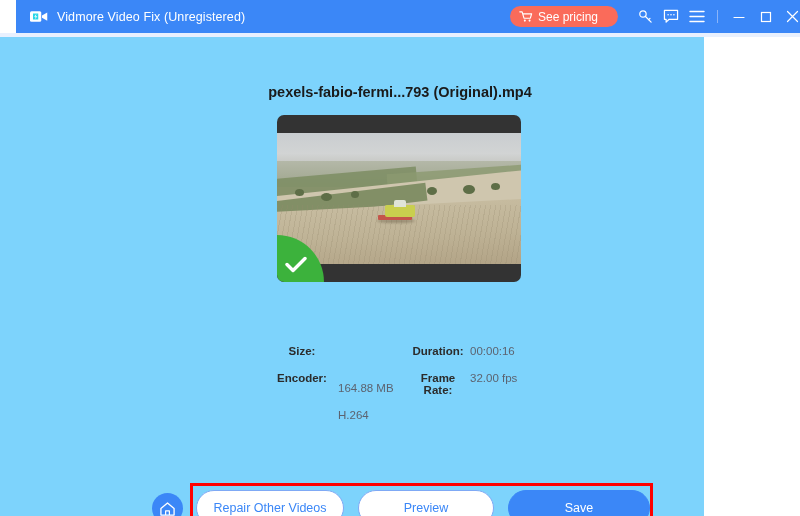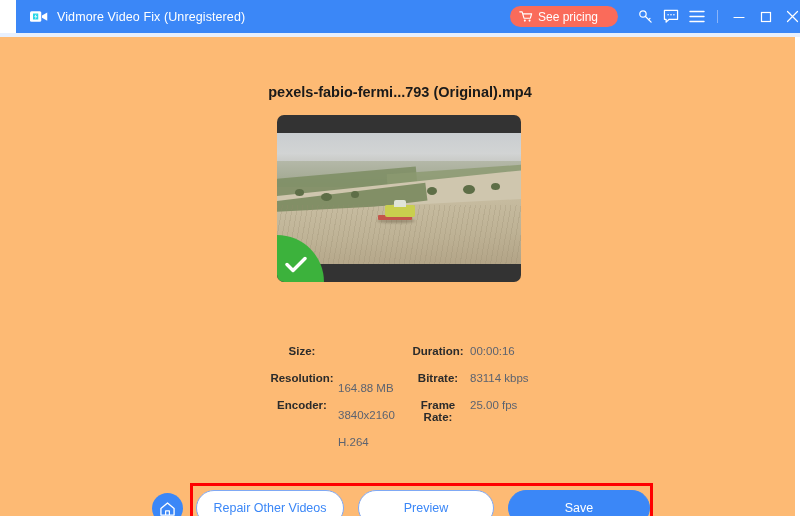--- a/index.html
+++ b/index.html
@@ -87,22 +87,22 @@
     align-items: center;
     justify-content: center;
     cursor: pointer;
   }
   .tb-win:last-child { margin-right: 10px; }
 
   
   .content {
     position: absolute;
     left: 0; top: 37px;
-    width: 795px; height: 479px;
-    background: #fdba74;
+    width: 704px; height: 479px;
+    background: #7dd3fc;
   }
   .file-title {
     position: absolute;
     left: 0; top: 47px;
     width: 800px;
     text-align: center;
     font-size: 14.5px;
     font-weight: bold;
     color: #1a1a1a;
   }
@@ -407,30 +407,24 @@
   </div>
 
   <div class="meta">
     <div class="meta-row">
       <span class="meta-label c1-label">Size:</span>
       <span class="meta-value c1-value">164.88 MB</span>
       <span class="meta-label c2-label">Duration:</span>
       <span class="meta-value c2-value">00:00:16</span>
     </div>
     <div class="meta-row">
-      <span class="meta-label c1-label">Resolution:</span>
-      <span class="meta-value c1-value">3840x2160</span>
-      <span class="meta-label c2-label">Bitrate:</span>
-      <span class="meta-value c2-value">83114 kbps</span>
-    </div>
-    <div class="meta-row">
       <span class="meta-label c1-label">Encoder:</span>
       <span class="meta-value c1-value">H.264</span>
       <span class="meta-label c2-label">Frame Rate:</span>
-      <span class="meta-value c2-value">25.00 fps</span>
+      <span class="meta-value c2-value">32.00 fps</span>
     </div>
   </div>
 
 
   <div class="home-btn">
     <svg width="17" height="16" viewBox="0 0 18 17">
       <path d="M2 8 L9 2 L16 8 V15 H2 Z" fill="none" stroke="#ffffff" stroke-width="1.4" stroke-linejoin="round"></path>
       <path d="M7 15 V10.5 h4 V15" fill="none" stroke="#ffffff" stroke-width="1.3" stroke-linejoin="round"></path>
     </svg>
   </div>

